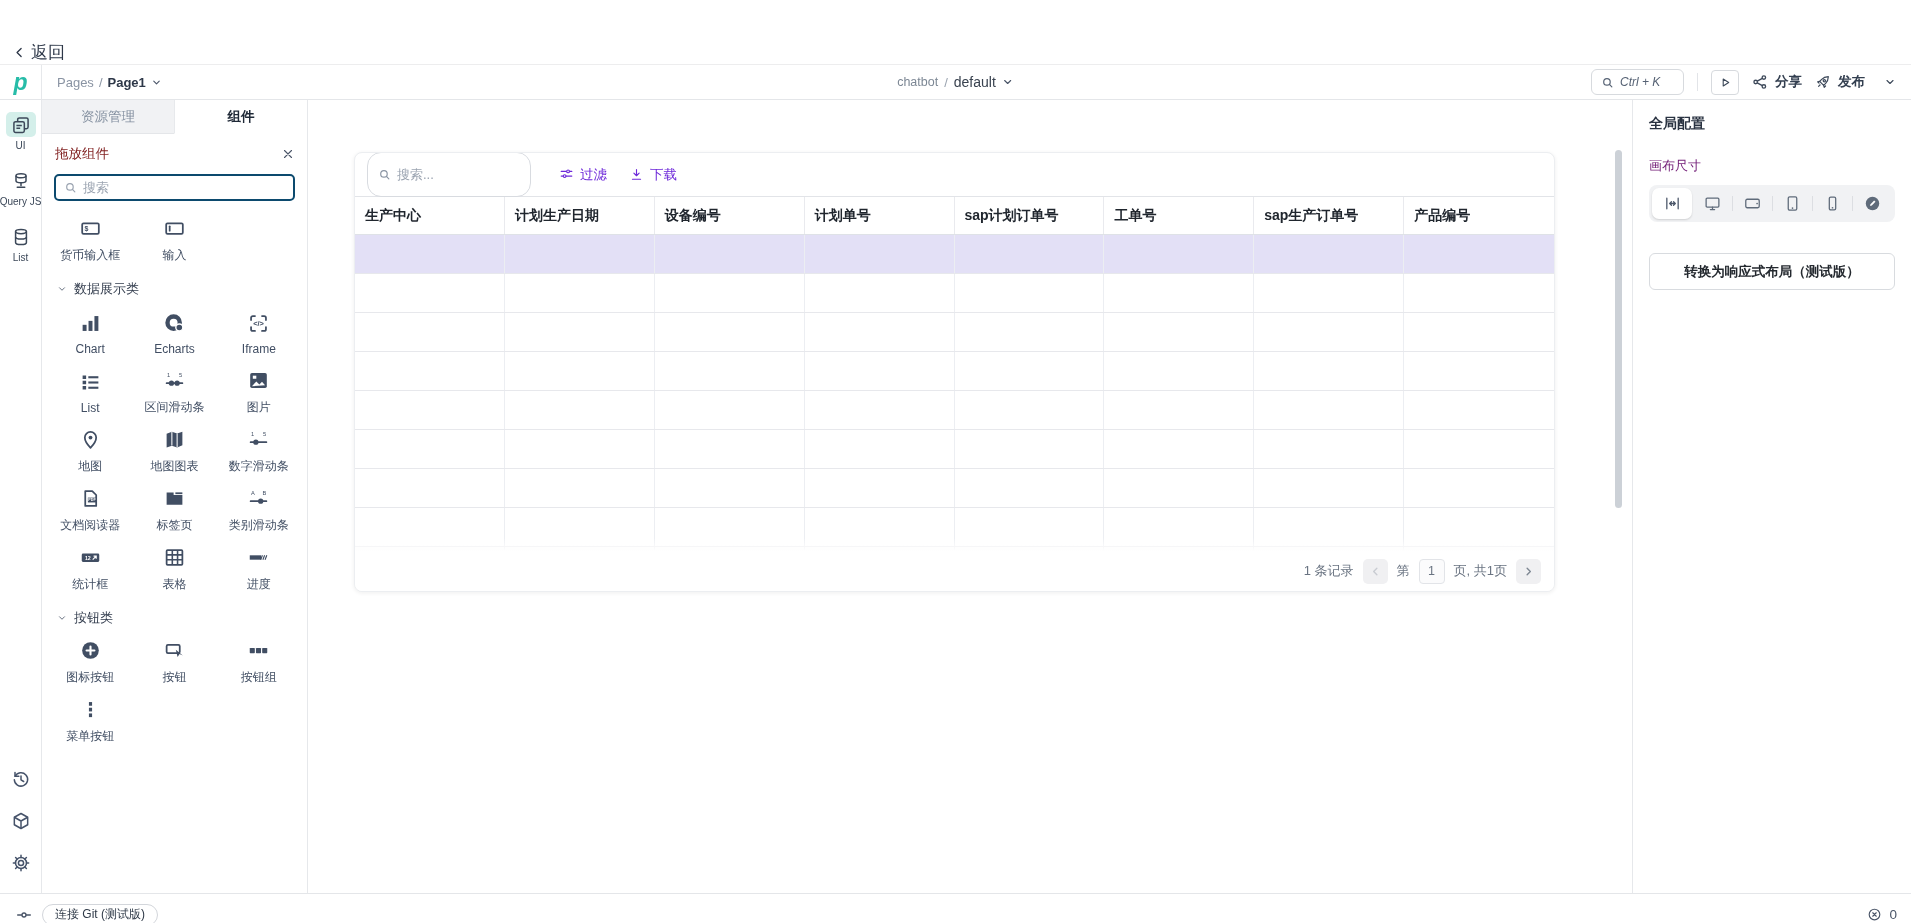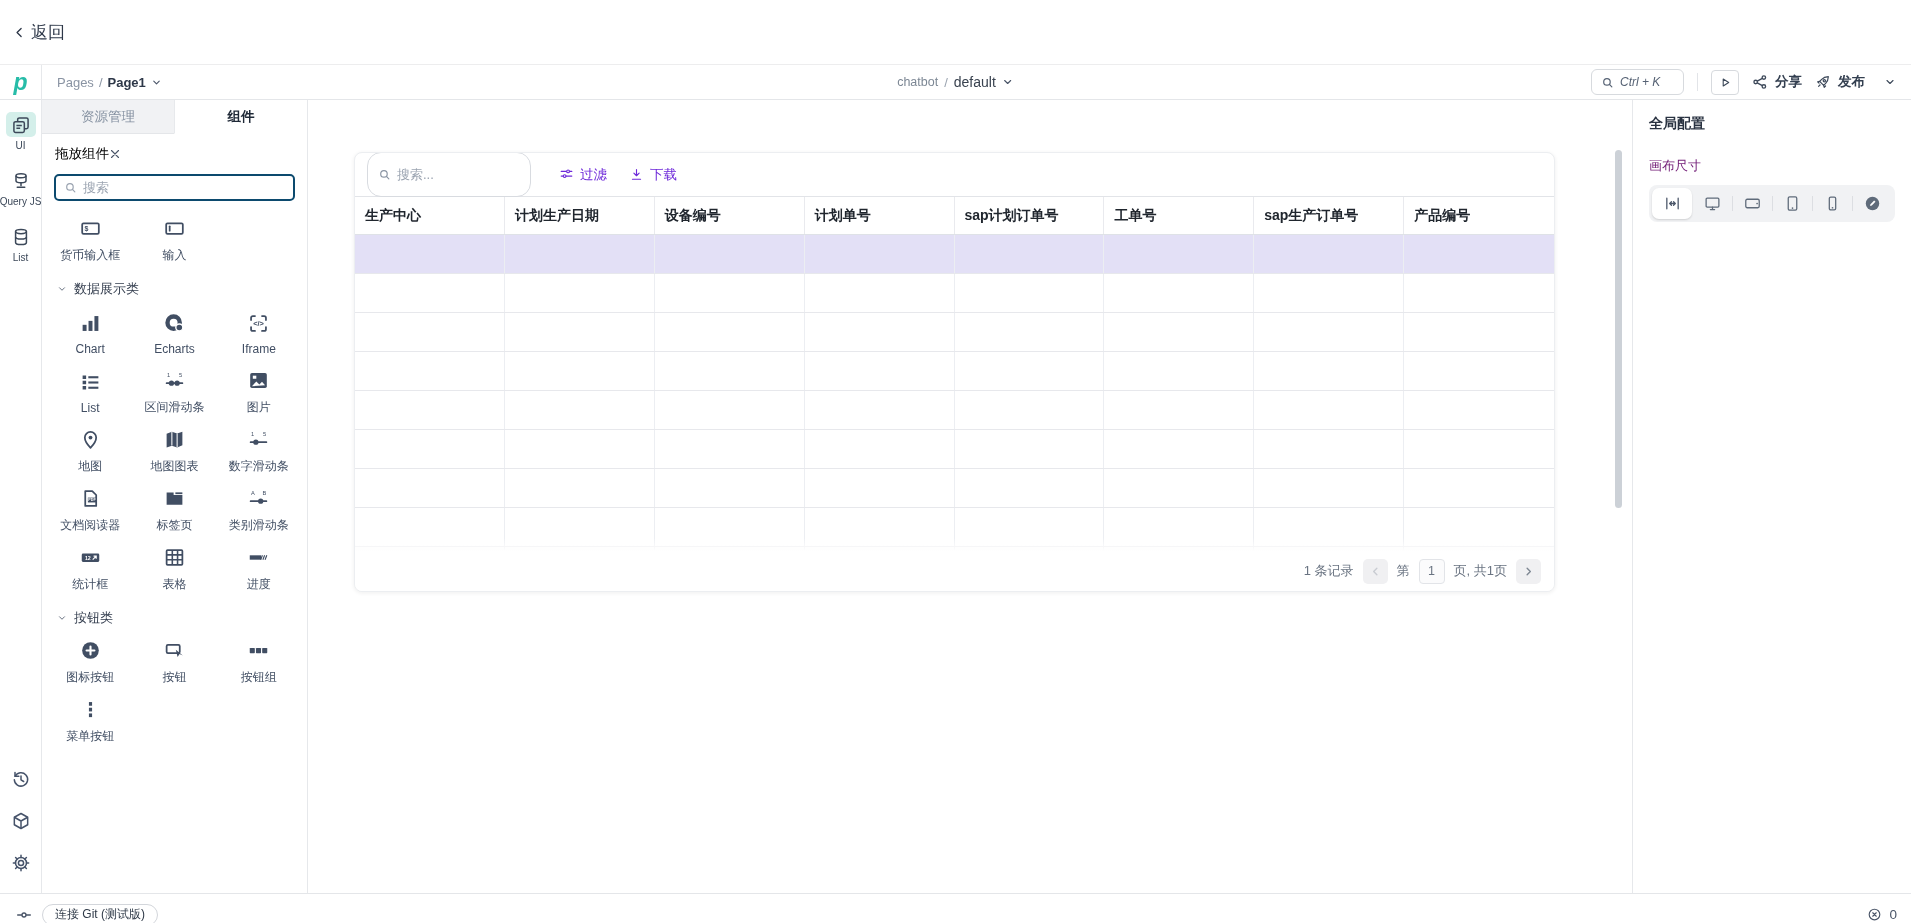--- a/index.html
+++ b/index.html
@@ -2,21 +2,21 @@
 <html><head>
 <meta charset="utf-8">
 <style>
   * { margin:0; padding:0; box-sizing:border-box; }
   html,body { width:1911px; height:923px; overflow:hidden; background:#fff;
     font-family:"Liberation Sans", sans-serif; color:#3d4757; }
   .i { display:inline-flex; align-items:center; justify-content:center; }
   .i svg { width:100%; height:100%; }
 
   
-  .back-bar { height:65px; display:flex; align-items:center; padding-left:13px;
+  .back-bar { height:65px; display:flex; align-items:flex-end; padding-left:13px;
     border-bottom:1px solid #ededee; background:#fff; }
   .back-link { display:flex; align-items:center; gap:5px; font-size:17px; color:#2d3748; cursor:pointer; }
 
   
   .ed-header { height:35px; display:flex; align-items:center; border-bottom:1px solid #e4e6e9; position:relative; background:#fff; }
   .logo-box { width:42px; height:100%; border-right:1px solid #e6e8eb; display:flex; align-items:center; justify-content:center; }
   .logo-p { font-size:23px; font-weight:800; font-style:italic; color:#27bca8; line-height:1; }
   .breadcrumb { margin-left:15px; display:flex; align-items:center; gap:5px; font-size:13px; color:#8a94a3; }
   .breadcrumb b { color:#2d3748; font-weight:700; }
   .header-center { position:absolute; left:50%; top:0; height:100%; transform:translateX(-50%);
@@ -46,22 +46,22 @@
   .rail-spacer { flex:1; }
   .rail-bottom { display:flex; flex-direction:column; align-items:center; gap:22px; margin-bottom:20px; color:#46536a; }
   .rail-bottom .i { cursor:pointer; }
 
   
   .panel { width:266px; border-right:1px solid #e6e8eb; display:flex; flex-direction:column; background:#fff; }
   .panel-tabs { height:34px; display:flex; background:#f1f2f4; flex:none; }
   .p-tab { flex:1; display:flex; align-items:center; justify-content:center; font-size:13.5px;
     color:#8490a0; border-bottom:1px solid #e4e6e9; cursor:pointer; }
   .p-tab.active { background:#fff; color:#1f2937; font-weight:700; border-bottom-color:transparent; border-left:1px solid #e7e9ec; }
-  .panel-head { height:30px; margin-top:5px; display:flex; align-items:center; justify-content:flex-start;
-    padding:0 13px; font-size:13.5px; color:#000000; flex:none; }
+  .panel-head { height:30px; margin-top:5px; display:flex; align-items:center; justify-content:space-between;
+    padding:0 13px; font-size:13.5px; color:#7f1d1d; flex:none; }
   .close-x { color:#4a5568; cursor:pointer; display:flex; }
   .panel-search { margin:5px 12px 2px; height:27px; border:2px solid #0c4a6e; border-radius:5px;
     display:flex; align-items:center; gap:6px; padding:0 8px; flex:none; }
   .panel-search input, .tw-search input { border:none; outline:none; flex:1; font-size:13px;
     font-family:"Liberation Sans",sans-serif; color:#3d4757; background:transparent; min-width:0; }
   .panel-search input::placeholder, .tw-search input::placeholder { color:#9aa3b0; }
   .widget-scroll { flex:1; overflow:hidden; padding:6px 6px 0; }
   .section-head { display:flex; align-items:center; gap:7px; padding:12px 9px 4px; font-size:13px; color:#323c4d; cursor:pointer; }
   .sec-chev { width:10px; height:10px; color:#4a5568; }
   .widget-grid { display:grid; grid-template-columns:repeat(3,1fr); }
@@ -730,20 +730,21 @@
         </div>
         <div class="segment">
           <span class="i seg-i">
             <svg viewBox="0 0 24 24">
               <circle cx="12" cy="12" r="9.5" fill="currentColor"></circle>
               <path d="M8.6 15.4l.6-2.5 5.1-5.1 1.9 1.9-5.1 5.1z" fill="#fff"></path>
             </svg>
           </span>
         </div>
       </div>
+    <button class="convert-btn">转换为响应式布局（测试版）</button>
   </div>
 </div>
 
 <div class="status-bar">
   <span class="branch-ic i" style="width:16px;height:16px">
     <svg viewBox="0 0 24 24" fill="none" stroke="currentColor" stroke-width="2" stroke-linecap="round">
         <circle cx="12" cy="12" r="3"></circle>
         <path d="M2.5 12h6M15.5 12h6"></path>
       </svg>
   </span>

